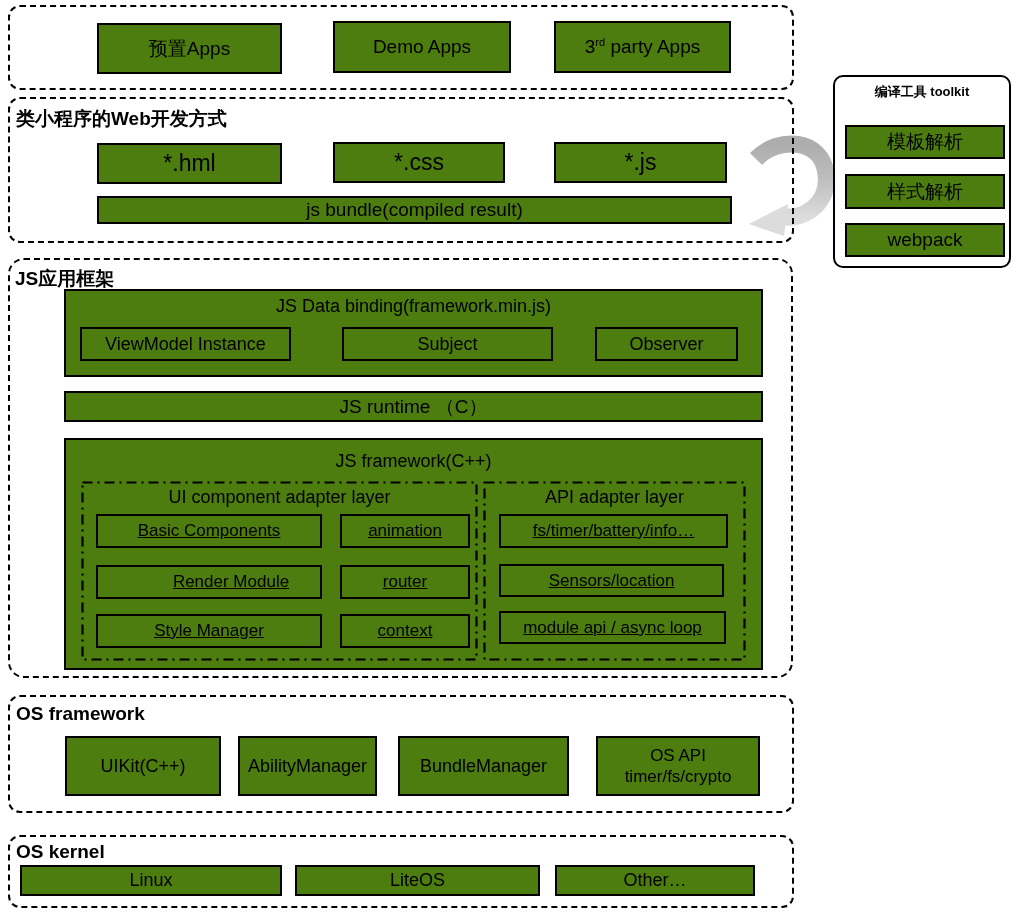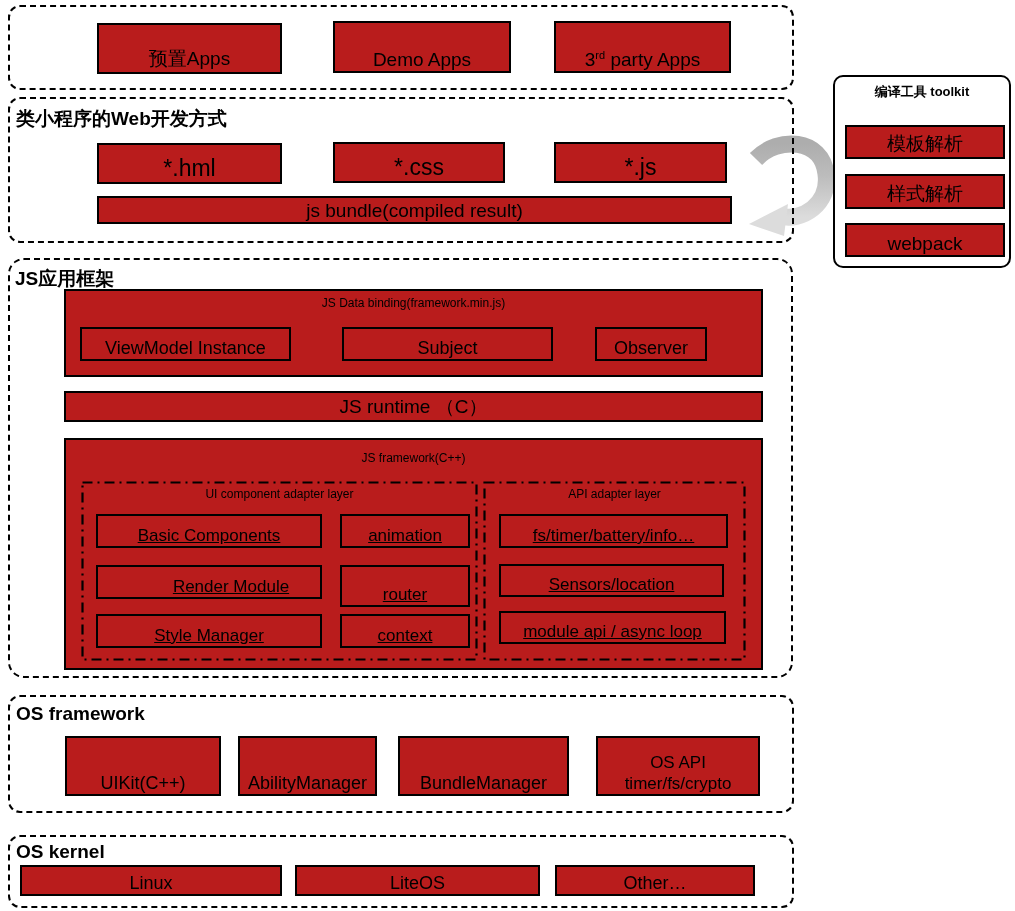--- a/index.html
+++ b/index.html
@@ -20,24 +20,24 @@
   }
   .sec-title{
     position:absolute;
     font-weight:bold;
     font-size:19px;
     white-space:nowrap;
   }
   .box{
     position:absolute;
     border:2px solid #000;
-    background:#b91c1c;
+    background:#4d7c0f;
     box-sizing:border-box;
     display:flex;
-    align-items:flex-end;
+    align-items:center;
     justify-content:center;
     text-align:center;
     font-size:18px;
     white-space:nowrap;
   }
   .box.lg{font-size:23px;}
   .box.md{font-size:19px;}
   .box.sm{font-size:17px;text-decoration:underline;}
   .solid-panel{
     position:absolute;
@@ -50,21 +50,21 @@
     position:absolute;
     left:0;right:0;top:6px;
     text-align:center;
     font-weight:bold;
     font-size:13px;
   }
   .inner-title{
     position:absolute;
     left:0;right:0;
     text-align:center;
-    font-size:12px;
+    font-size:18px;
     white-space:nowrap;
   }
   .dashdot{
     position:absolute;
     box-sizing:border-box;
   }
   .dashdot > svg.frame{
     position:absolute;left:0;top:0;
   }
   sup{font-size:11px;}
@@ -132,21 +132,21 @@
     <div class="sec-title" style="left:5px;top:6px;">JS应用框架</div>
 
     <div class="box" style="left:54px;top:29px;width:699px;height:88px;display:block;">
       <div class="inner-title" style="top:5px;">JS Data binding(framework.min.js)</div>
       <div class="box" style="left:14px;top:36px;width:211px;height:34px;">
         <span>ViewModel Instance</span>
       </div>
       <div class="box" style="left:276px;top:36px;width:211px;height:34px;">
         <span>Subject</span>
       </div>
-      <div class="box" style="left:529px;top:36px;width:112px;height:34px;">
+      <div class="box" style="left:529px;top:36px;width:143px;height:34px;">
         <span>Observer</span>
       </div>
     </div>
 
     <div class="box md" style="left:54px;top:131px;width:699px;height:31px;">
       <span>JS runtime （C）</span>
     </div>
 
     <div class="box" style="left:54px;top:178px;width:699px;height:232px;display:block;">
       <div class="inner-title" style="top:11px;">JS framework(C++)</div>
@@ -158,21 +158,21 @@
         <div class="inner-title" style="top:6px;">UI component adapter layer</div>
         <div class="box sm" style="left:15px;top:33px;width:226px;height:34px;">
           <span>Basic Components</span>
         </div>
         <div class="box sm" style="left:259px;top:33px;width:130px;height:34px;">
           <span>animation</span>
         </div>
         <div class="box sm" style="left:15px;top:84px;width:226px;height:34px;padding-left:44px;">
           <span>Render Module</span>
         </div>
-        <div class="box sm" style="left:259px;top:84px;width:130px;height:42px;">
+        <div class="box sm" style="left:259px;top:84px;width:130px;height:34px;">
           <span>router</span>
         </div>
         <div class="box sm" style="left:15px;top:133px;width:226px;height:34px;">
           <span>Style Manager</span>
         </div>
         <div class="box sm" style="left:259px;top:133px;width:130px;height:34px;">
           <span>context</span>
         </div>
       </div>
 

